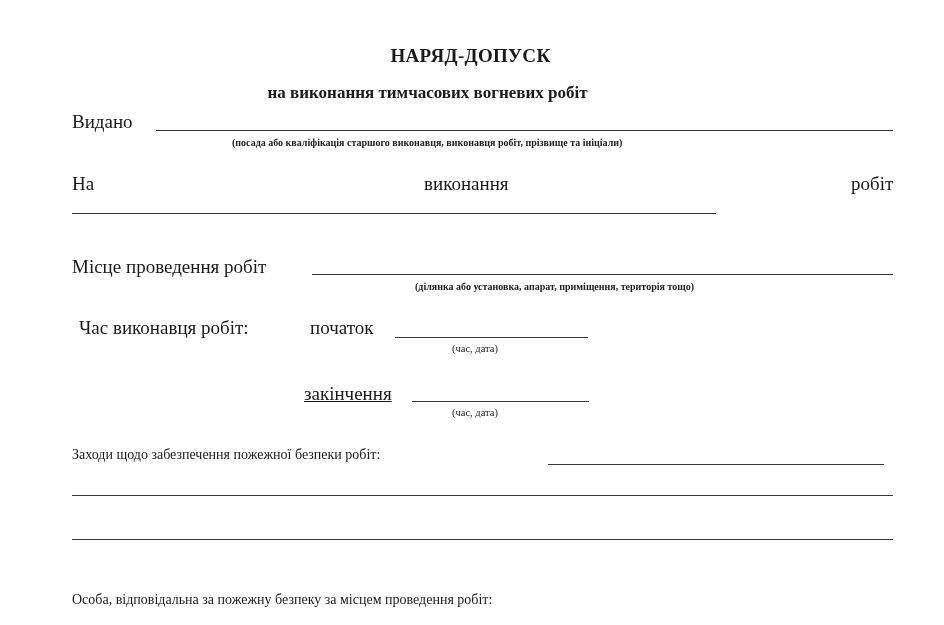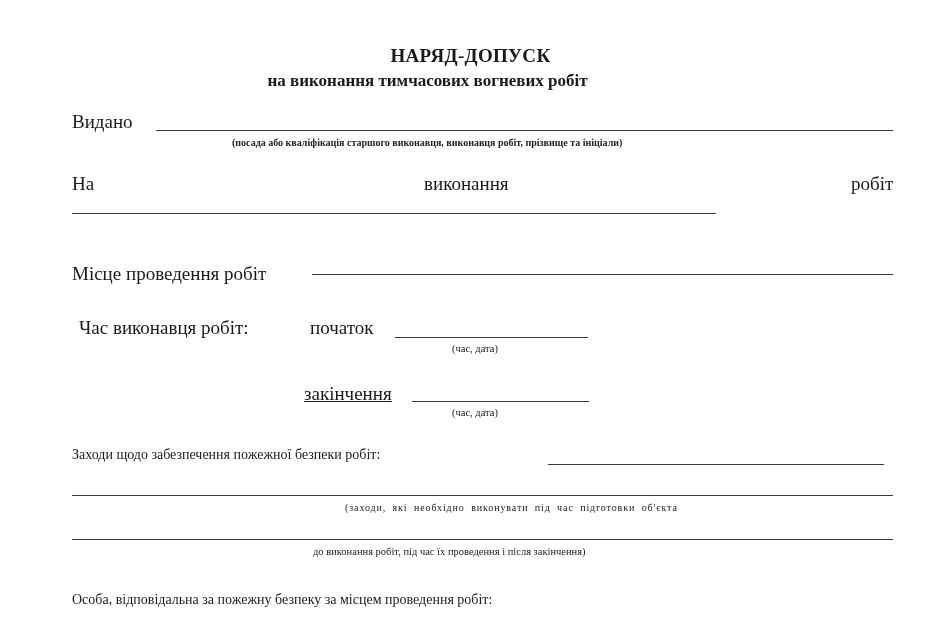--- a/index.html
+++ b/index.html
@@ -37,21 +37,21 @@
     letter-spacing: 0.3px;
     line-height: 1.25;
     display: block;
     padding-left: 86px;
   }
   .heading .title-sub {
     font-size: 17px;
     font-weight: bold;
     line-height: 1.3;
     display: block;
-    margin-top: 2px;
+    margin-top: 14px;
   }
 
   
   .label {
     position: absolute;
     font-size: 19px;
     line-height: 1;
     white-space: nowrap;
   }
   .label-md {
@@ -100,36 +100,35 @@
 
   <div class="label" style="left:72px; top:112px;">Видано</div>
   <div class="rule" style="left:156px; top:130px; width:737px;"></div>
   <div class="caption" style="left:232px; top:138px;">(посада або кваліфікація старшого виконавця, виконавця робіт, прізвище та ініціали)</div>
 
   <div class="label" style="left:72px; top:174px;">На</div>
   <div class="label" style="left:424px; top:174px;">виконання</div>
   <div class="label" style="left:851px; top:174px;">робіт</div>
   <div class="rule" style="left:72px; top:213px; width:644px;"></div>
 
-  <div class="label" style="left:72px; top:264px;text-align:center;">Місце проведення робіт</div>
+  <div class="label" style="left:72px; top:257px;text-align:center;">Місце проведення робіт</div>
   <div class="rule" style="left:312px; top:274px; width:581px;"></div>
+  <div class="caption" style="left:415px; top:282px;">(ділянка або установка, апарат, приміщення, територія тощо)</div>
 
   <div class="label" style="left:79px; top:318px;">Час виконавця робіт:</div>
   <div class="label" style="left:310px; top:318px;">початок</div>
   <div class="rule rule-thin" style="left:395px; top:337px; width:193px;"></div>
   <div class="caption caption-plain" style="left:452px; top:344px;">(час, дата)</div>
 
   <div class="label" style="left:304px; top:384px;text-decoration:underline;">закінчення</div>
   <div class="rule rule-thin" style="left:412px; top:401px; width:177px;"></div>
   <div class="caption caption-plain" style="left:452px; top:408px;">(час, дата)</div>
 
   <div class="label-md" style="left:72px; top:448px;">Заходи щодо забезпечення пожежної безпеки робіт:</div>
   <div class="rule" style="left:548px; top:464px; width:336px;"></div>
 
   <div class="rule" style="left:72px; top:495px; width:821px;"></div>
-  <div class="caption caption-spaced" style="left:345px; top:503px;">(заходи, які необхідно виконувати під час підготовки об'єкта</div>
 
   <div class="rule" style="left:72px; top:539px; width:821px;"></div>
-  <div class="caption caption-plain" style="left:313px; top:547px;">до виконання робіт, під час їх проведення і після закінчення)</div>
 
   <div class="label-md" style="left:72px; top:593px;">Особа, відповідальна за пожежну безпеку за місцем проведення робіт:</div>
 
 </div>
 
 </body></html>

